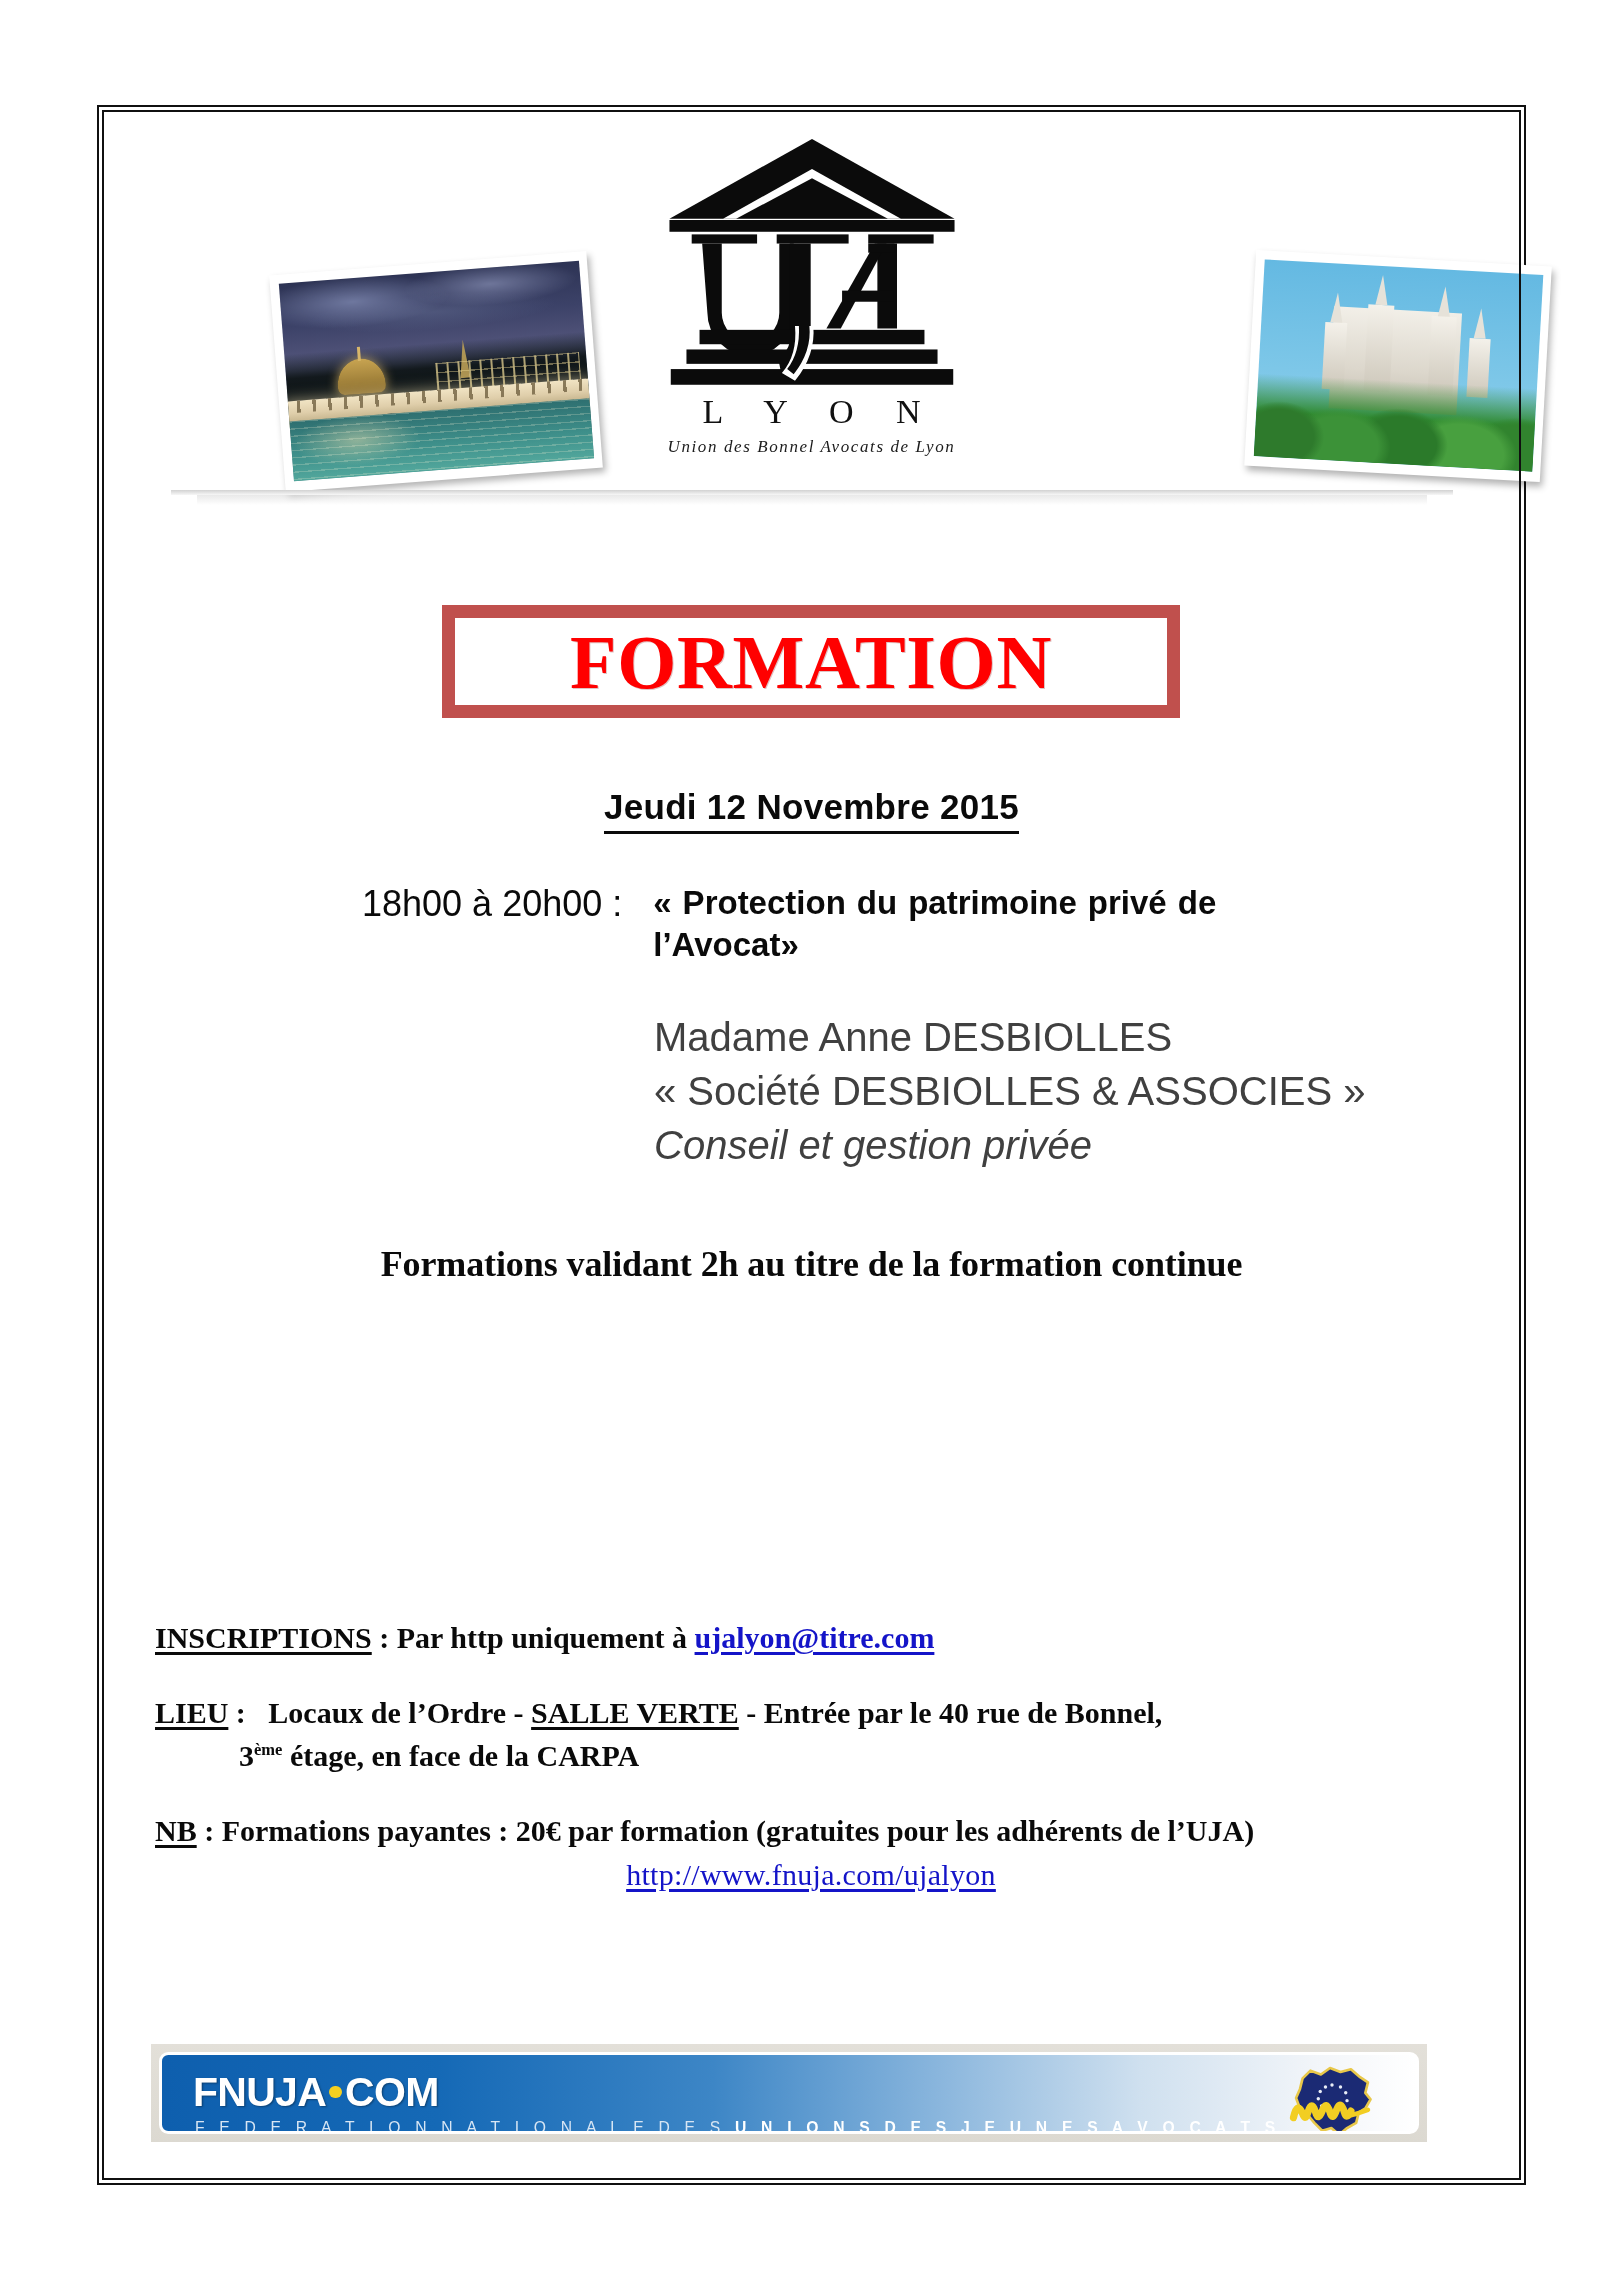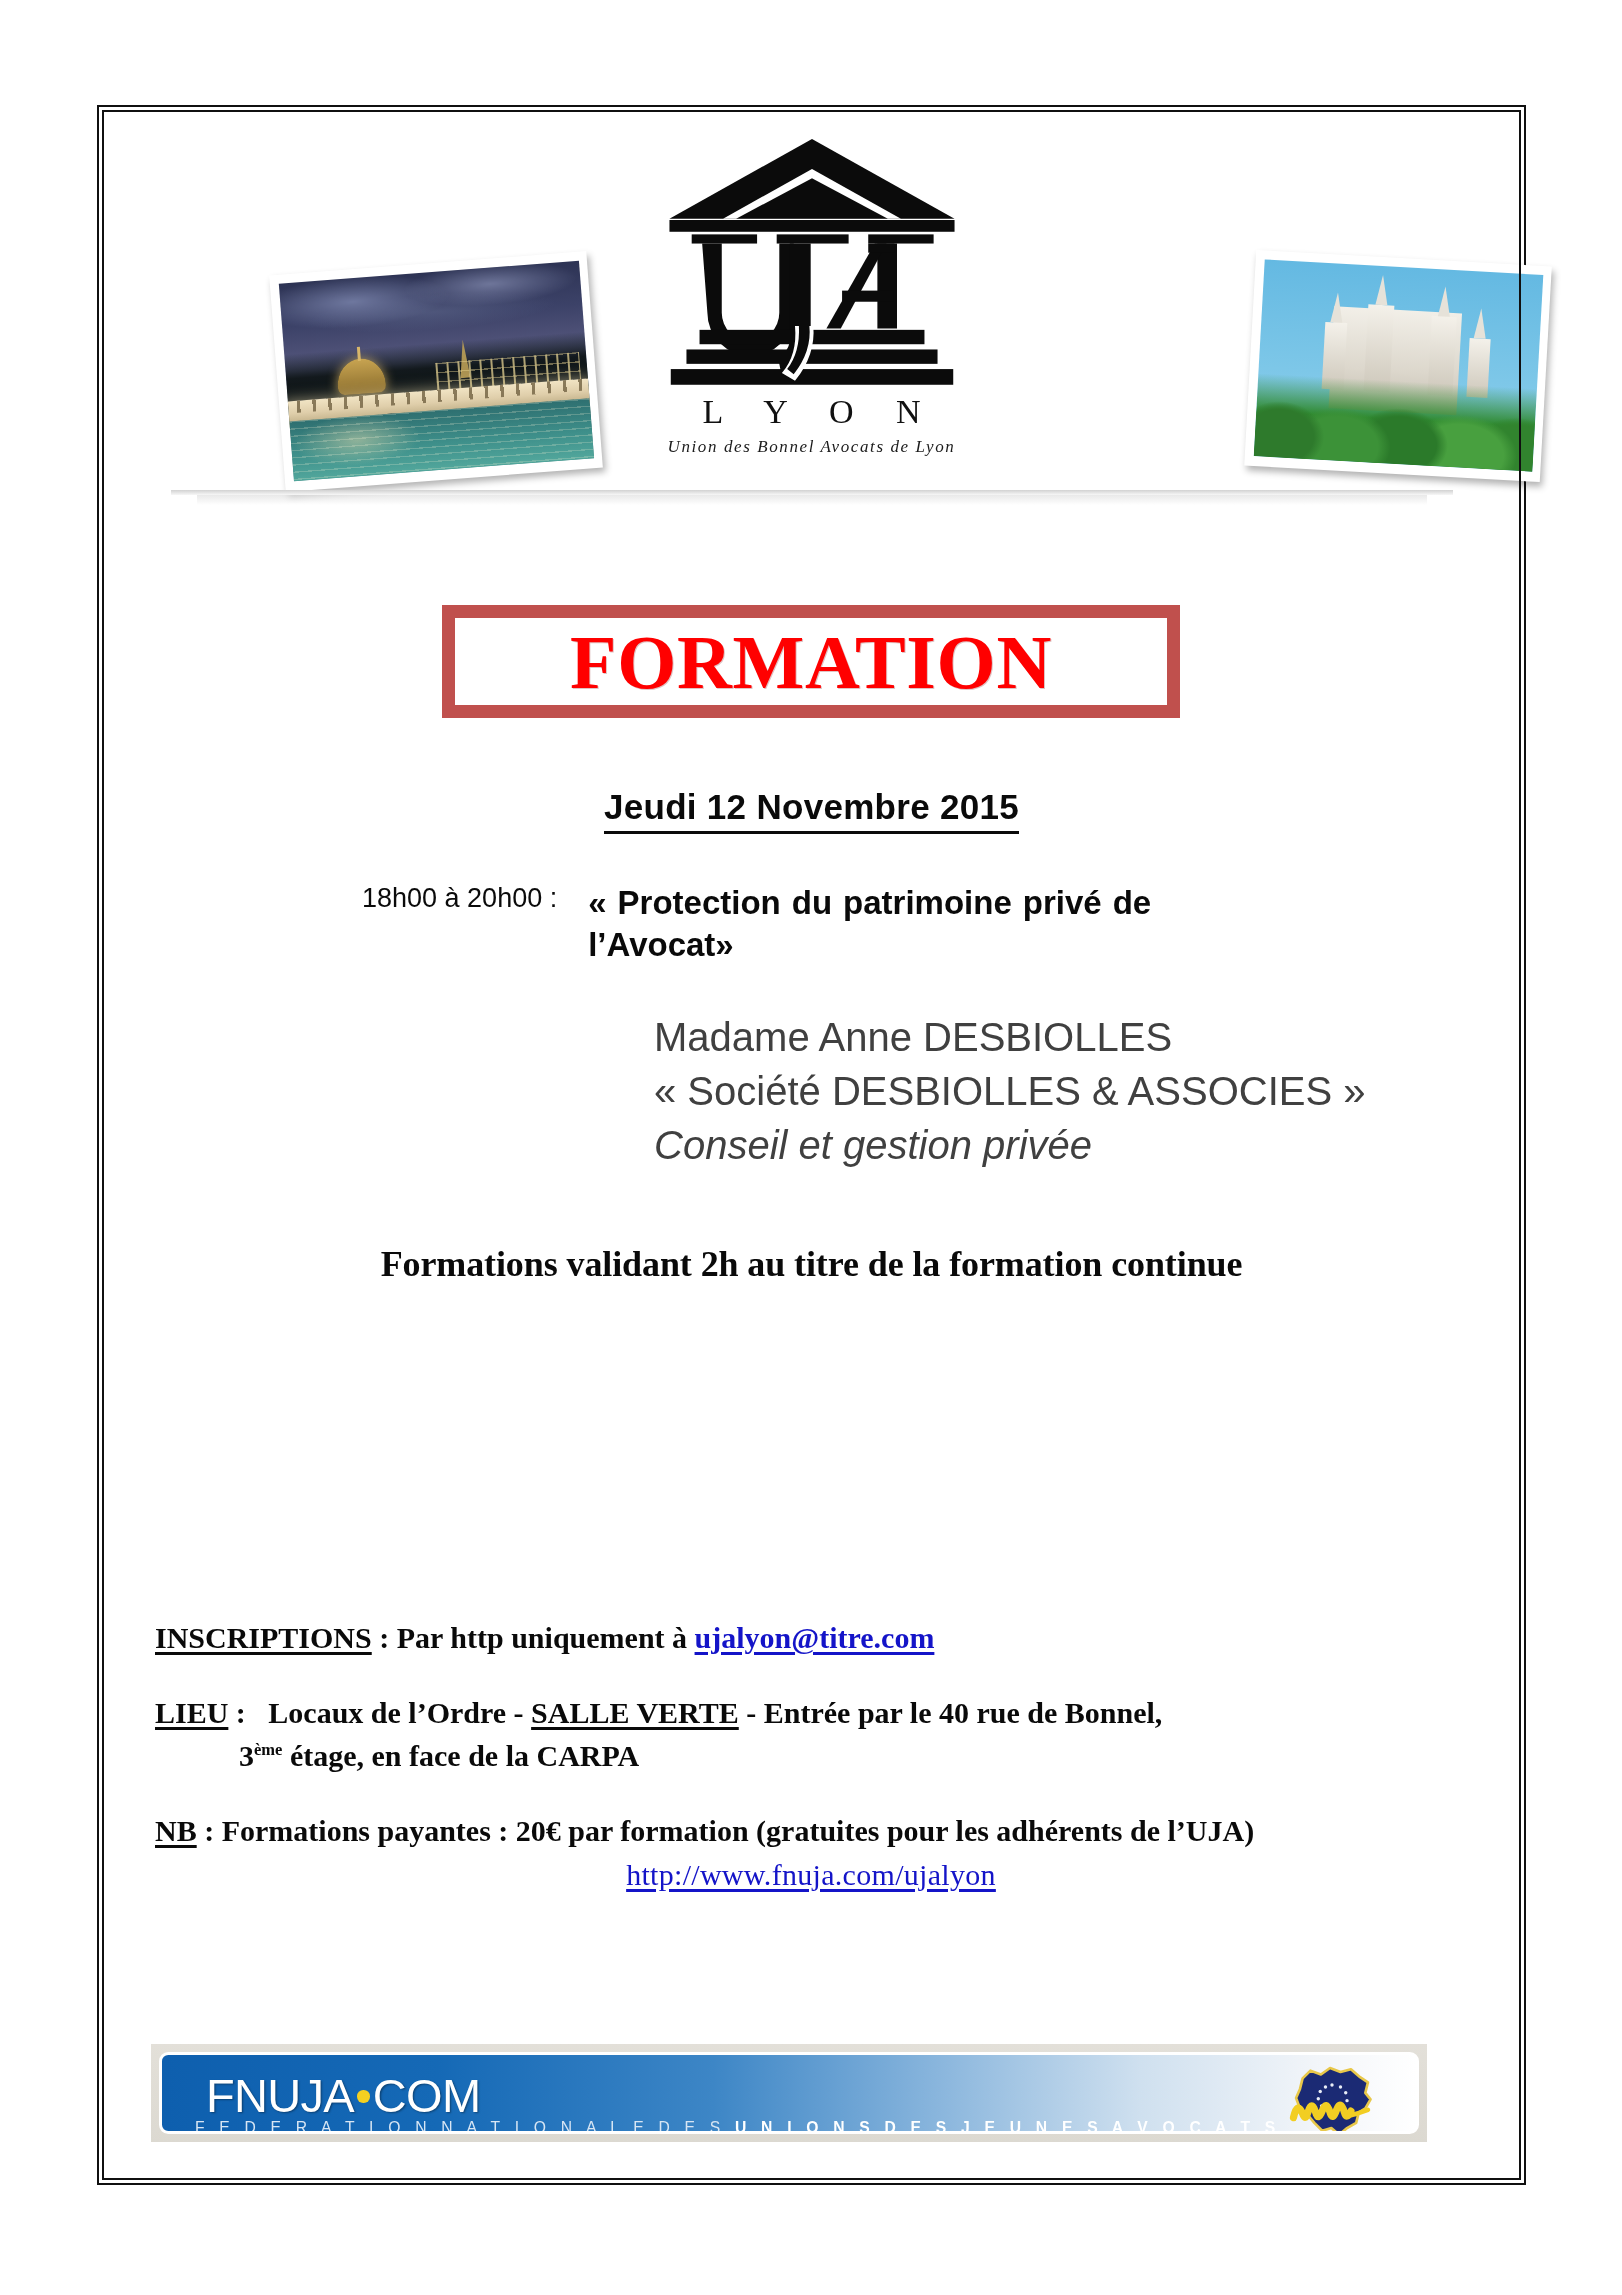--- a/index.html
+++ b/index.html
@@ -289,21 +289,21 @@
 
   .session {
     margin-top: 55px;
     display: flex;
     align-items: flex-start;
     padding-left: 263px;
     padding-right: 121px;
   }
   .session-time {
     font-family: "Liberation Sans Narrow", "Liberation Sans", sans-serif;
-    font-size: 27px;
+    font-size: 36px;
     color: #0a0a0a;
     white-space: nowrap;
     flex: 0 0 auto;
     padding-top: 0.7px;
   }
   .session-title {
     font-family: "Liberation Sans Narrow", "Liberation Sans", sans-serif;
     font-weight: bold;
     font-size: 33px;
     color: #0a0a0a;
@@ -400,27 +400,26 @@
     background: linear-gradient(to right,
       #0e5fae 0%, #1569b6 22%, #3d86c6 44%,
       #8ab6dd 62%, #cfe0ef 78%, #f2f5f9 92%, #ffffff 100%);
     overflow: hidden;
   }
   .fnuja-logotype {
     position: absolute;
     left: 31px;
     top: 17px;
     font-family: "Liberation Sans Narrow", "Liberation Sans", sans-serif;
-    font-weight: normal;
-    font-size: 47px;
+    font-weight: bold;
+    font-size: 41px;
     color: #ffffff;
     letter-spacing: -0.7px;
     line-height: 1;
     text-shadow: 1.3px 1.3px 2px rgba(0,0,0,0.35);
-    margin-left: 13px;
   }
   .fnuja-logotype .dot {
     display: inline-block;
     width: 12.4px; height: 12.4px;
     border-radius: 50%;
     background: #F5D020;
     margin: 0 3.3px 5.9px 3.3px;
     vertical-align: middle;
   }
   .fnuja-tagline {

